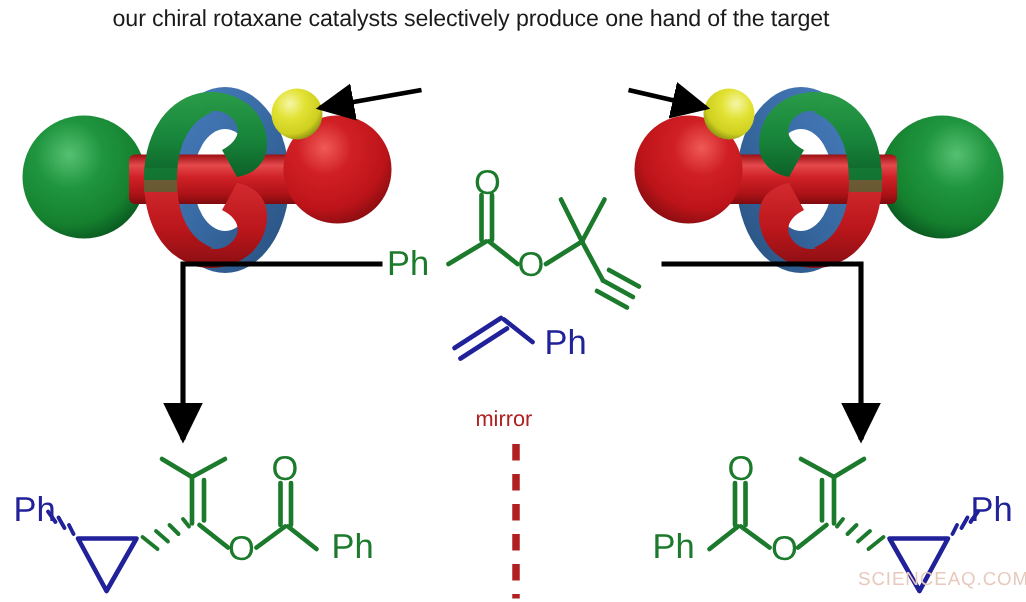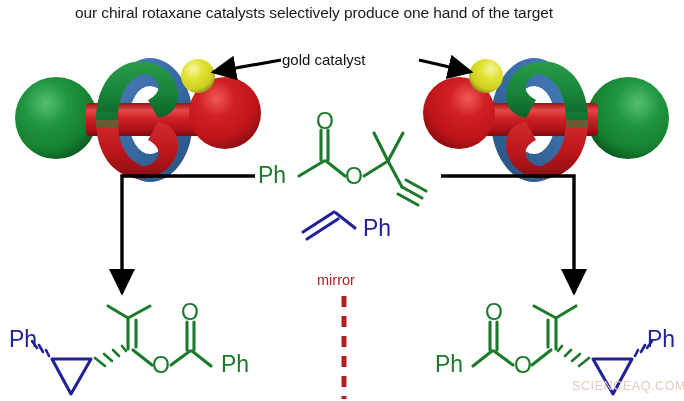--- a/index.html
+++ b/index.html
@@ -281,19 +281,18 @@
       </g>
     </g>
 
     <text x="494" y="320" font-family="Liberation Sans, sans-serif" font-size="23" fill="#1b7a2b" text-anchor="middle">O</text>
     <text x="523" y="373" font-family="Liberation Sans, sans-serif" font-size="23" fill="#1b7a2b" text-anchor="middle">O</text>
     <text x="449" y="372" font-family="Liberation Sans, sans-serif" font-size="23" fill="#1b7a2b" text-anchor="middle">Ph</text>
     <text x="661" y="347" font-family="Liberation Sans, sans-serif" font-size="23" fill="#21219a" text-anchor="middle">Ph</text>
 
   </svg>
 
-  <div class="abs" id="gold-label">gold catalyst</div>
 
   <div class="abs" id="mirror-label">mirror</div>
 
   <div class="abs" id="watermark">SCIENCEAQ.COM</div>
 
 </div>
 
 </body></html>

